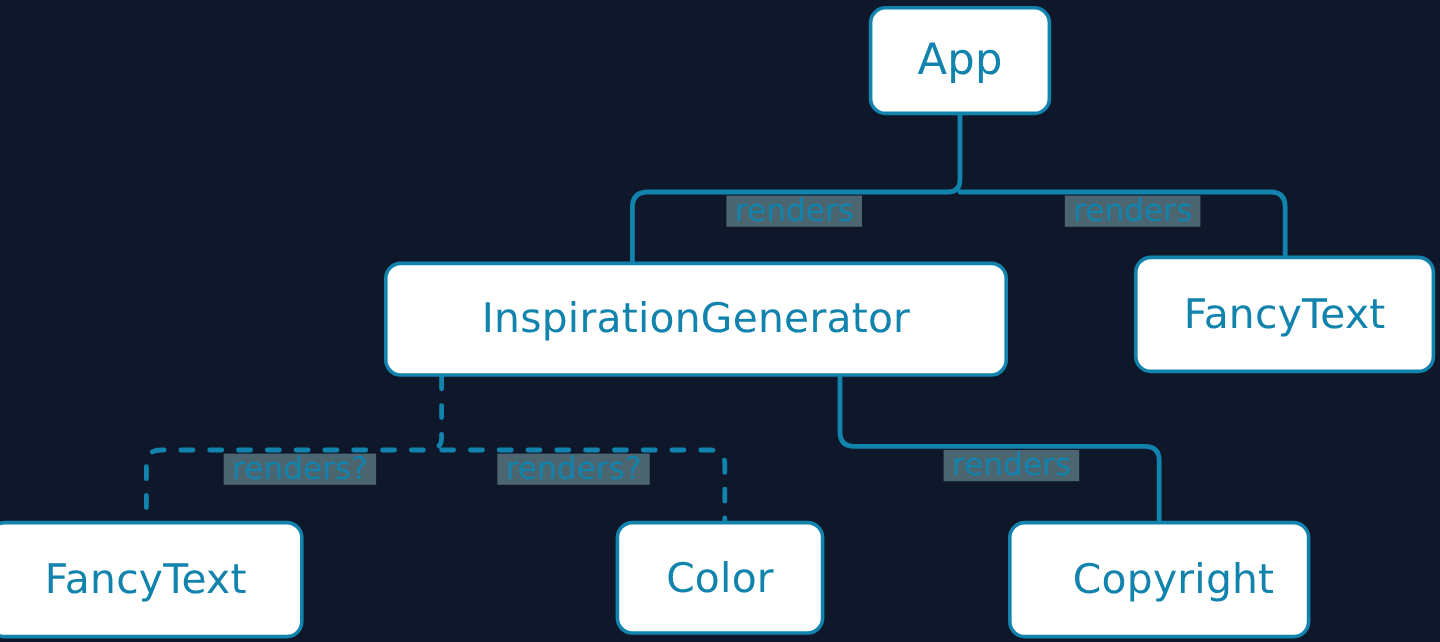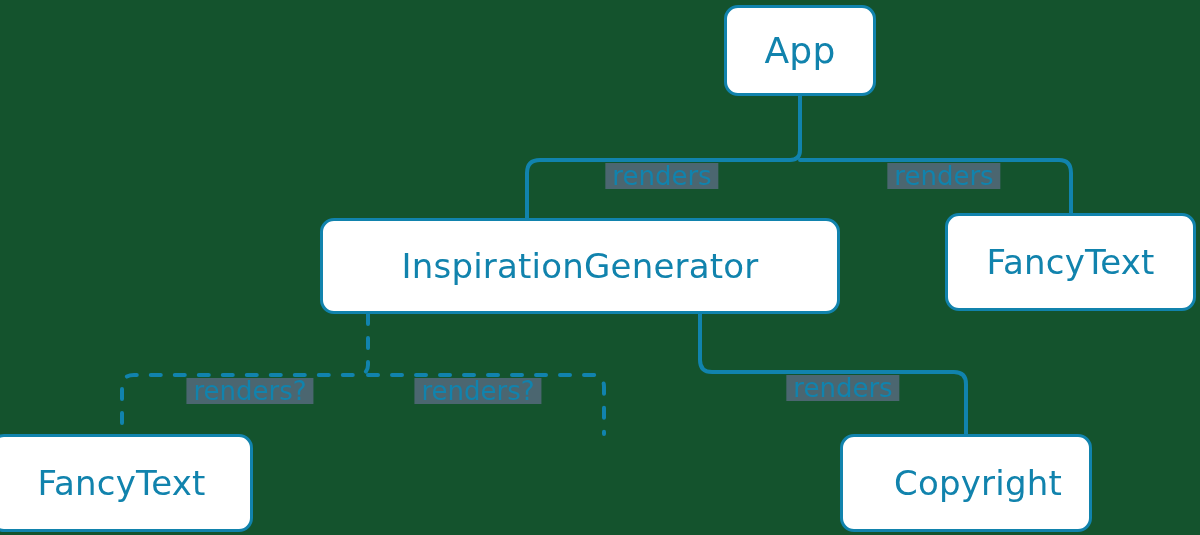--- a/index.html
+++ b/index.html
@@ -48,21 +48,21 @@
     white-space: nowrap;
     transform: translate(-50%, -50%);
     z-index: 2;
     line-height: 1;
     margin-top: 16px;
   }
 </style>
 </head>
 <body>
 
-<div id="diagram-root" style="background: #14532d;">
+<div id="diagram-root" style="background: #0f172a;">
 
   <svg id="wires" viewBox="0 0 1200 535" width="1200" height="535" xmlns="http://www.w3.org/2000/svg">
     <g fill="none" stroke="#1183ad" stroke-width="4" stroke-linecap="round" stroke-linejoin="round">
 
       <path d="M 800 96 L 800 150 Q 800 160 790 160 L 540 160 Q 527 160 527 173 L 527 218"></path>
 
       <path d="M 800 160 Q 810 160 820 160 L 1059 160 Q 1071 160 1071 173 L 1071 213"></path>
 
       <path d="M 700 314 L 700 360 Q 700 372 712 372 L 954 372 Q 966 372 966 384 L 966 434"></path>
     </g>
@@ -80,20 +80,23 @@
   </div>
   <div class="node" style="left: 320px; top: 218px; width: 520px; height: 96px; font-size: 34px;">
     <span>InspirationGenerator</span>
   </div>
   <div class="node" style="left: 945px; top: 213px; width: 251px; height: 98px; font-size: 34px;">
     <span>FancyText</span>
   </div>
   <div class="node" style="left: -10px; top: 434px; width: 263px; height: 98px; font-size: 34px;">
     <span>FancyText</span>
   </div>
+  <div class="node" style="left: 513px; top: 434px; width: 174px; height: 95px; font-size: 34px;">
+    <span>Color</span>
+  </div>
   <div class="node" style="left: 840px; top: 434px; width: 252px; height: 98px; font-size: 34px; padding-left: 24px;">
     <span>Copyright</span>
   </div>
 
   <div class="edge-label" style="left: 662px; top: 160px; font-size: 26px;">renders</div>
   <div class="edge-label" style="left: 944px; top: 160px; font-size: 26px;">renders</div>
   <div class="edge-label" style="left: 250px; top: 375px; font-size: 26px;">renders?</div>
   <div class="edge-label" style="left: 478px; top: 375px; font-size: 26px;">renders?</div>
   <div class="edge-label" style="left: 843px; top: 372px; font-size: 26px;">renders</div>
 

